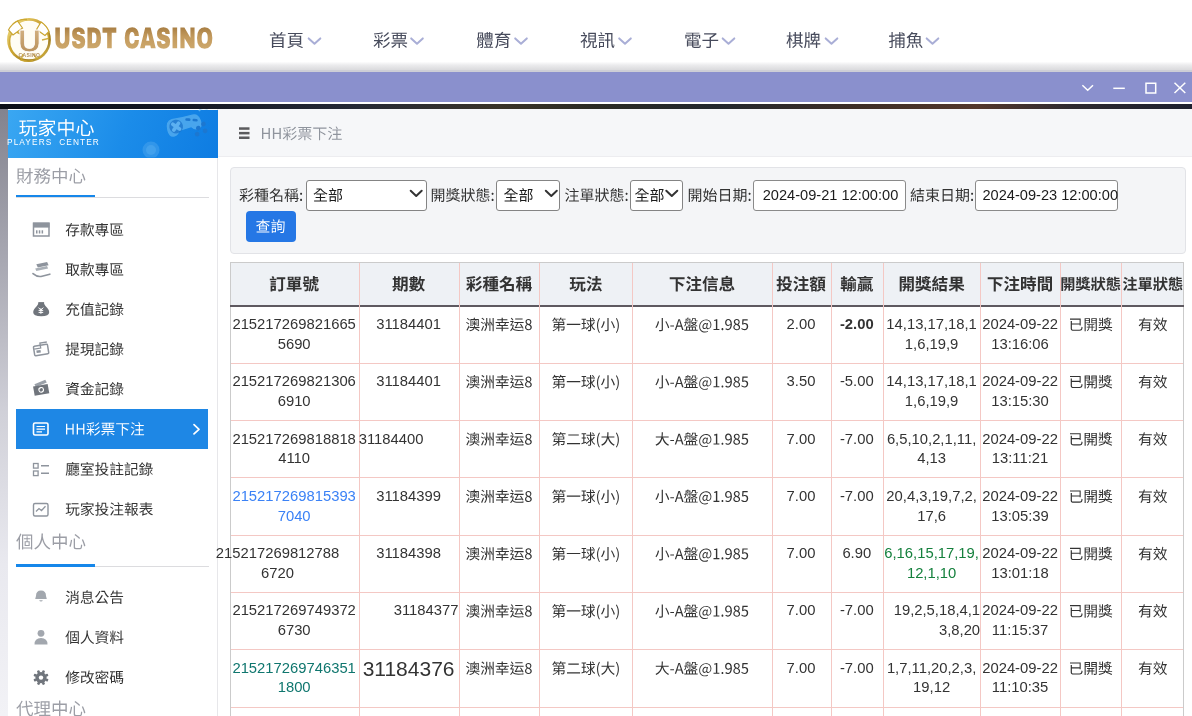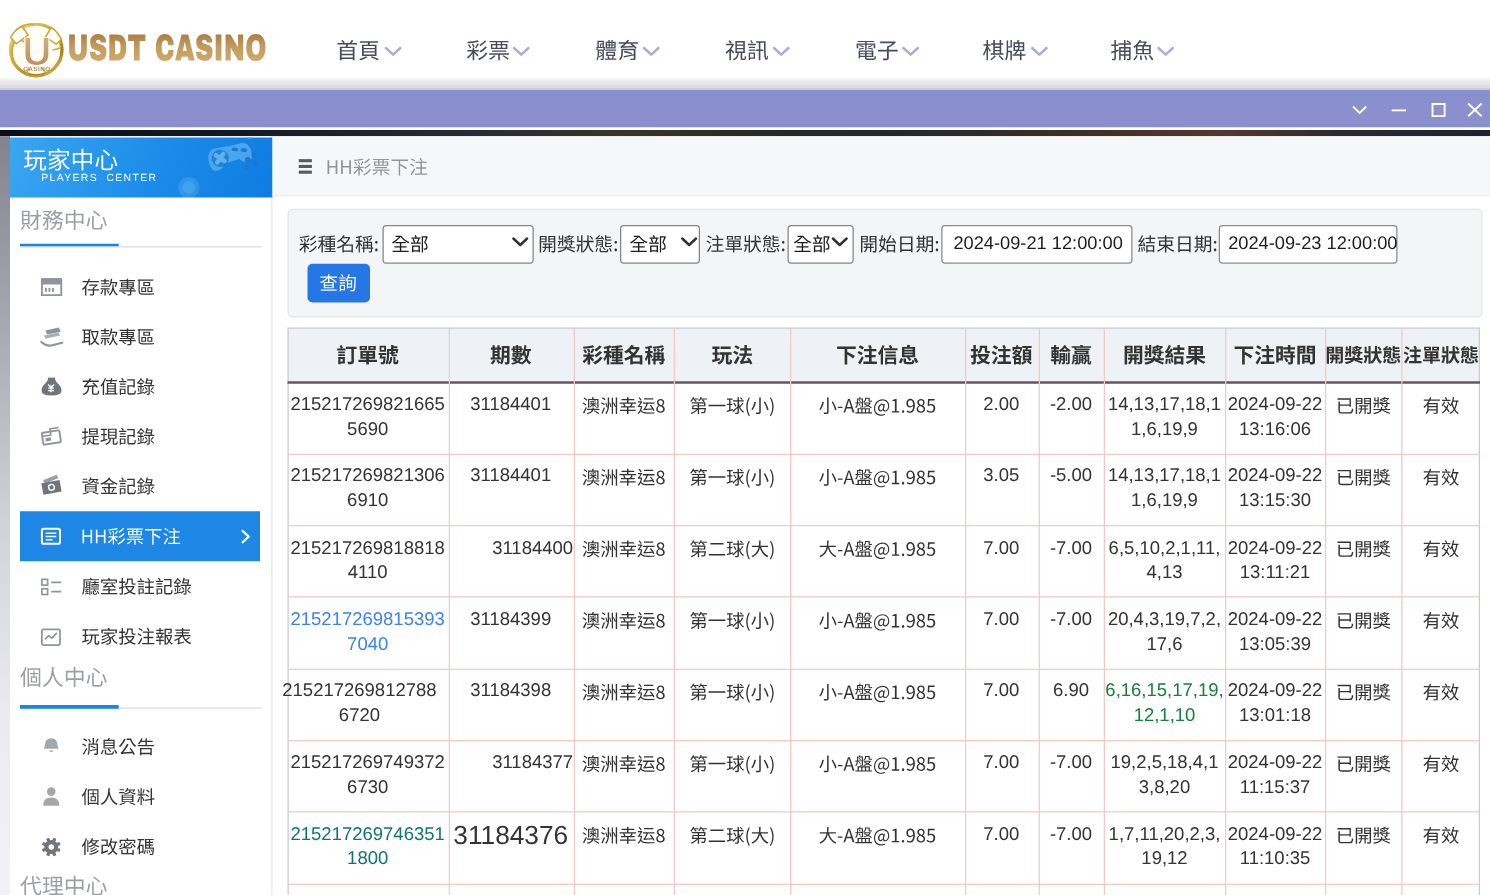--- a/index.html
+++ b/index.html
@@ -36,58 +36,58 @@
 <div class="abs" style="left:980.1px;top:263.0px;width:1.0px;height:453.0px;background:#f4c8c4;"></div>
 <div class="abs" style="left:1060.0px;top:263.0px;width:1.0px;height:453.0px;background:#f4c8c4;"></div>
 <div class="abs" style="left:1121.3px;top:263.0px;width:1.0px;height:453.0px;background:#f4c8c4;"></div>
 <div class="abs" style="left:230.6px;top:362.8px;width:952.8px;height:1.0px;background:#f4c8c4;"></div>
 <div class="abs" style="left:230.6px;top:420.1px;width:952.8px;height:1.0px;background:#f4c8c4;"></div>
 <div class="abs" style="left:230.6px;top:477.4px;width:952.8px;height:1.0px;background:#f4c8c4;"></div>
 <div class="abs" style="left:230.6px;top:534.7px;width:952.8px;height:1.0px;background:#f4c8c4;"></div>
 <div class="abs" style="left:230.6px;top:592.0px;width:952.8px;height:1.0px;background:#f4c8c4;"></div>
 <div class="abs" style="left:230.6px;top:649.3px;width:952.8px;height:1.0px;background:#f4c8c4;"></div>
 <div class="abs" style="left:230.6px;top:706.6px;width:952.8px;height:1.0px;background:#f4c8c4;"></div>
-<div class="t" style="left:33px;top:138.2px;width:110.0px;height:9.0px;font-size:8.3px;color:#fff;text-align:left;font-weight:normal;line-height:9.0px;letter-spacing:1.1px;">PLAYERS&nbsp; CENTER</div>
+<div class="t" style="left:7px;top:138.2px;width:110.0px;height:9.0px;font-size:8.3px;color:#fff;text-align:left;font-weight:normal;line-height:9.0px;letter-spacing:1.1px;">PLAYERS&nbsp; CENTER</div>
 <div class="t" style="left:760.5px;top:180.0px;width:140.0px;height:30.5px;font-size:14.6px;color:#1b1b1b;text-align:center;font-weight:normal;line-height:30.5px;">2024-09-21 12:00:00</div>
 <div class="t" style="left:982.5px;top:180.0px;width:140.0px;height:30.5px;font-size:14.6px;color:#1b1b1b;text-align:left;font-weight:normal;line-height:30.5px;">2024-09-23 12:00:00</div>
 <div class="t" style="left:229.6px;top:314.9px;width:129.1px;height:39.6px;font-size:14.8px;color:#333;text-align:center;font-weight:normal;line-height:19.8px;">215217269821665<br>5690</div>
 <div class="t" style="left:358.7px;top:314.9px;width:99.8px;height:19.8px;font-size:14.8px;color:#333;text-align:center;font-weight:normal;line-height:19.8px;">31184401</div>
 <div class="t" style="left:771.5px;top:314.9px;width:59.0px;height:19.8px;font-size:14.8px;color:#333;text-align:center;font-weight:normal;line-height:19.8px;">2.00</div>
-<div class="t" style="left:830.5px;top:314.9px;width:52.6px;height:19.8px;font-size:14.8px;color:#333;text-align:center;font-weight:normal;line-height:19.8px;">-2.00</div>
+<div class="t" style="left:830.5px;top:314.9px;width:52.6px;height:19.8px;font-size:14.8px;color:#333;text-align:center;font-weight:bold;line-height:19.8px;">-2.00</div>
 <div class="t" style="left:883.1px;top:314.9px;width:97.0px;height:39.6px;font-size:14.8px;color:#333;text-align:center;font-weight:normal;line-height:19.8px;">14,13,17,18,1<br>1,6,19,9</div>
 <div class="t" style="left:980.1px;top:314.9px;width:79.9px;height:39.6px;font-size:14.8px;color:#333;text-align:center;font-weight:normal;line-height:19.8px;">2024-09-22<br>13:16:06</div>
 <div class="t" style="left:229.6px;top:372.2px;width:129.1px;height:39.6px;font-size:14.8px;color:#333;text-align:center;font-weight:normal;line-height:19.8px;">215217269821306<br>6910</div>
 <div class="t" style="left:358.7px;top:372.2px;width:99.8px;height:19.8px;font-size:14.8px;color:#333;text-align:center;font-weight:normal;line-height:19.8px;">31184401</div>
-<div class="t" style="left:771.5px;top:372.2px;width:59.0px;height:19.8px;font-size:14.8px;color:#333;text-align:center;font-weight:normal;line-height:19.8px;">3.05</div>
+<div class="t" style="left:771.5px;top:372.2px;width:59.0px;height:19.8px;font-size:14.8px;color:#333;text-align:center;font-weight:normal;line-height:19.8px;">3.50</div>
 <div class="t" style="left:830.5px;top:372.2px;width:52.6px;height:19.8px;font-size:14.8px;color:#333;text-align:center;font-weight:normal;line-height:19.8px;">-5.00</div>
 <div class="t" style="left:883.1px;top:372.2px;width:97.0px;height:39.6px;font-size:14.8px;color:#333;text-align:center;font-weight:normal;line-height:19.8px;">14,13,17,18,1<br>1,6,19,9</div>
 <div class="t" style="left:980.1px;top:372.2px;width:79.9px;height:39.6px;font-size:14.8px;color:#333;text-align:center;font-weight:normal;line-height:19.8px;">2024-09-22<br>13:15:30</div>
 <div class="t" style="left:229.6px;top:429.5px;width:129.1px;height:39.6px;font-size:14.8px;color:#333;text-align:center;font-weight:normal;line-height:19.8px;">215217269818818<br>4110</div>
-<div class="t" style="left:358.7px;top:429.5px;width:99.8px;height:19.8px;font-size:14.8px;color:#333;text-align:right;font-weight:normal;line-height:19.8px;">31184400</div>
+<div class="t" style="left:358.7px;top:429.5px;width:99.8px;height:19.8px;font-size:14.8px;color:#333;text-align:left;font-weight:normal;line-height:19.8px;">31184400</div>
 <div class="t" style="left:771.5px;top:429.5px;width:59.0px;height:19.8px;font-size:14.8px;color:#333;text-align:center;font-weight:normal;line-height:19.8px;">7.00</div>
 <div class="t" style="left:830.5px;top:429.5px;width:52.6px;height:19.8px;font-size:14.8px;color:#333;text-align:center;font-weight:normal;line-height:19.8px;">-7.00</div>
 <div class="t" style="left:883.1px;top:429.5px;width:97.0px;height:39.6px;font-size:14.8px;color:#333;text-align:center;font-weight:normal;line-height:19.8px;">6,5,10,2,1,11,<br>4,13</div>
 <div class="t" style="left:980.1px;top:429.5px;width:79.9px;height:39.6px;font-size:14.8px;color:#333;text-align:center;font-weight:normal;line-height:19.8px;">2024-09-22<br>13:11:21</div>
 <div class="t" style="left:229.6px;top:486.8px;width:129.1px;height:39.6px;font-size:14.8px;color:#3b82f6;text-align:center;font-weight:normal;line-height:19.8px;">215217269815393<br>7040</div>
 <div class="t" style="left:358.7px;top:486.8px;width:99.8px;height:19.8px;font-size:14.8px;color:#333;text-align:center;font-weight:normal;line-height:19.8px;">31184399</div>
 <div class="t" style="left:771.5px;top:486.8px;width:59.0px;height:19.8px;font-size:14.8px;color:#333;text-align:center;font-weight:normal;line-height:19.8px;">7.00</div>
 <div class="t" style="left:830.5px;top:486.8px;width:52.6px;height:19.8px;font-size:14.8px;color:#333;text-align:center;font-weight:normal;line-height:19.8px;">-7.00</div>
 <div class="t" style="left:883.1px;top:486.8px;width:97.0px;height:39.6px;font-size:14.8px;color:#333;text-align:center;font-weight:normal;line-height:19.8px;">20,4,3,19,7,2,<br>17,6</div>
 <div class="t" style="left:980.1px;top:486.8px;width:79.9px;height:39.6px;font-size:14.8px;color:#333;text-align:center;font-weight:normal;line-height:19.8px;">2024-09-22<br>13:05:39</div>
-<div class="t" style="left:223px;top:544.1px;width:129.1px;height:39.6px;font-size:14.8px;color:#333;text-align:center;font-weight:normal;line-height:19.8px;">215217269812788<br>6720</div>
+<div class="t" style="left:213px;top:544.1px;width:129.1px;height:39.6px;font-size:14.8px;color:#333;text-align:center;font-weight:normal;line-height:19.8px;">215217269812788<br>6720</div>
 <div class="t" style="left:358.7px;top:544.1px;width:99.8px;height:19.8px;font-size:14.8px;color:#333;text-align:center;font-weight:normal;line-height:19.8px;">31184398</div>
 <div class="t" style="left:771.5px;top:544.1px;width:59.0px;height:19.8px;font-size:14.8px;color:#333;text-align:center;font-weight:normal;line-height:19.8px;">7.00</div>
 <div class="t" style="left:830.5px;top:544.1px;width:52.6px;height:19.8px;font-size:14.8px;color:#333;text-align:center;font-weight:normal;line-height:19.8px;">6.90</div>
 <div class="t" style="left:883.1px;top:544.1px;width:97.0px;height:39.6px;font-size:14.8px;color:#15803d;text-align:center;font-weight:normal;line-height:19.8px;">6,16,15,17,19,<br>12,1,10</div>
 <div class="t" style="left:980.1px;top:544.1px;width:79.9px;height:39.6px;font-size:14.8px;color:#333;text-align:center;font-weight:normal;line-height:19.8px;">2024-09-22<br>13:01:18</div>
 <div class="t" style="left:229.6px;top:601.4px;width:129.1px;height:39.6px;font-size:14.8px;color:#333;text-align:center;font-weight:normal;line-height:19.8px;">215217269749372<br>6730</div>
 <div class="t" style="left:358.7px;top:601.4px;width:99.8px;height:19.8px;font-size:14.8px;color:#333;text-align:right;font-weight:normal;line-height:19.8px;">31184377</div>
 <div class="t" style="left:771.5px;top:601.4px;width:59.0px;height:19.8px;font-size:14.8px;color:#333;text-align:center;font-weight:normal;line-height:19.8px;">7.00</div>
 <div class="t" style="left:830.5px;top:601.4px;width:52.6px;height:19.8px;font-size:14.8px;color:#333;text-align:center;font-weight:normal;line-height:19.8px;">-7.00</div>
-<div class="t" style="left:883.1px;top:601.4px;width:97.0px;height:39.6px;font-size:14.8px;color:#333;text-align:center;font-weight:normal;line-height:19.8px;">19,2,5,18,4,1<br>3,8,20</div>
+<div class="t" style="left:883.1px;top:601.4px;width:97.0px;height:39.6px;font-size:14.8px;color:#333;text-align:right;font-weight:normal;line-height:19.8px;">19,2,5,18,4,1<br>3,8,20</div>
 <div class="t" style="left:980.1px;top:601.4px;width:79.9px;height:39.6px;font-size:14.8px;color:#333;text-align:center;font-weight:normal;line-height:19.8px;">2024-09-22<br>11:15:37</div>
 <div class="t" style="left:229.6px;top:658.7px;width:129.1px;height:39.6px;font-size:14.8px;color:#0f766e;text-align:center;font-weight:normal;line-height:19.8px;">215217269746351<br>1800</div>
 <div class="t" style="left:358.7px;top:658.7px;width:99.8px;height:19.8px;font-size:21px;color:#333;text-align:center;font-weight:normal;line-height:19.8px;">31184376</div>
 <div class="t" style="left:771.5px;top:658.7px;width:59.0px;height:19.8px;font-size:14.8px;color:#333;text-align:center;font-weight:normal;line-height:19.8px;">7.00</div>
 <div class="t" style="left:830.5px;top:658.7px;width:52.6px;height:19.8px;font-size:14.8px;color:#333;text-align:center;font-weight:normal;line-height:19.8px;">-7.00</div>
 <div class="t" style="left:883.1px;top:658.7px;width:97.0px;height:39.6px;font-size:14.8px;color:#333;text-align:center;font-weight:normal;line-height:19.8px;">1,7,11,20,2,3,<br>19,12</div>
 <div class="t" style="left:980.1px;top:658.7px;width:79.9px;height:39.6px;font-size:14.8px;color:#333;text-align:center;font-weight:normal;line-height:19.8px;">2024-09-22<br>11:10:35</div>
 <svg class="abs" style="left:0;top:0" width="1192" height="716">
 <defs>
 <radialGradient id="coinrg" cx="40%" cy="35%" r="75%">

